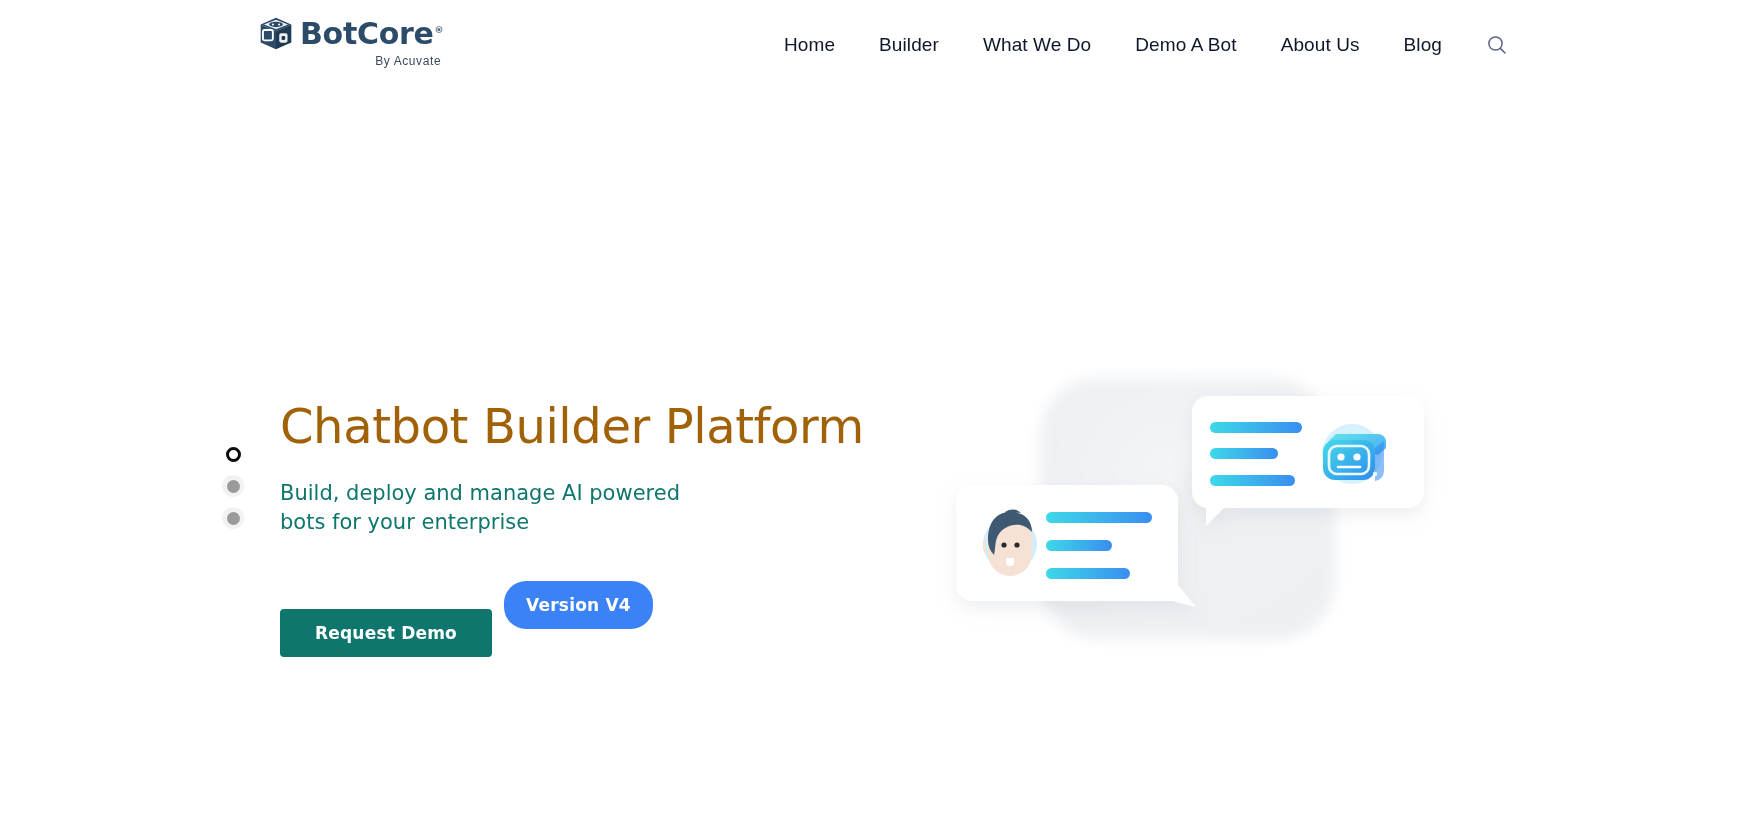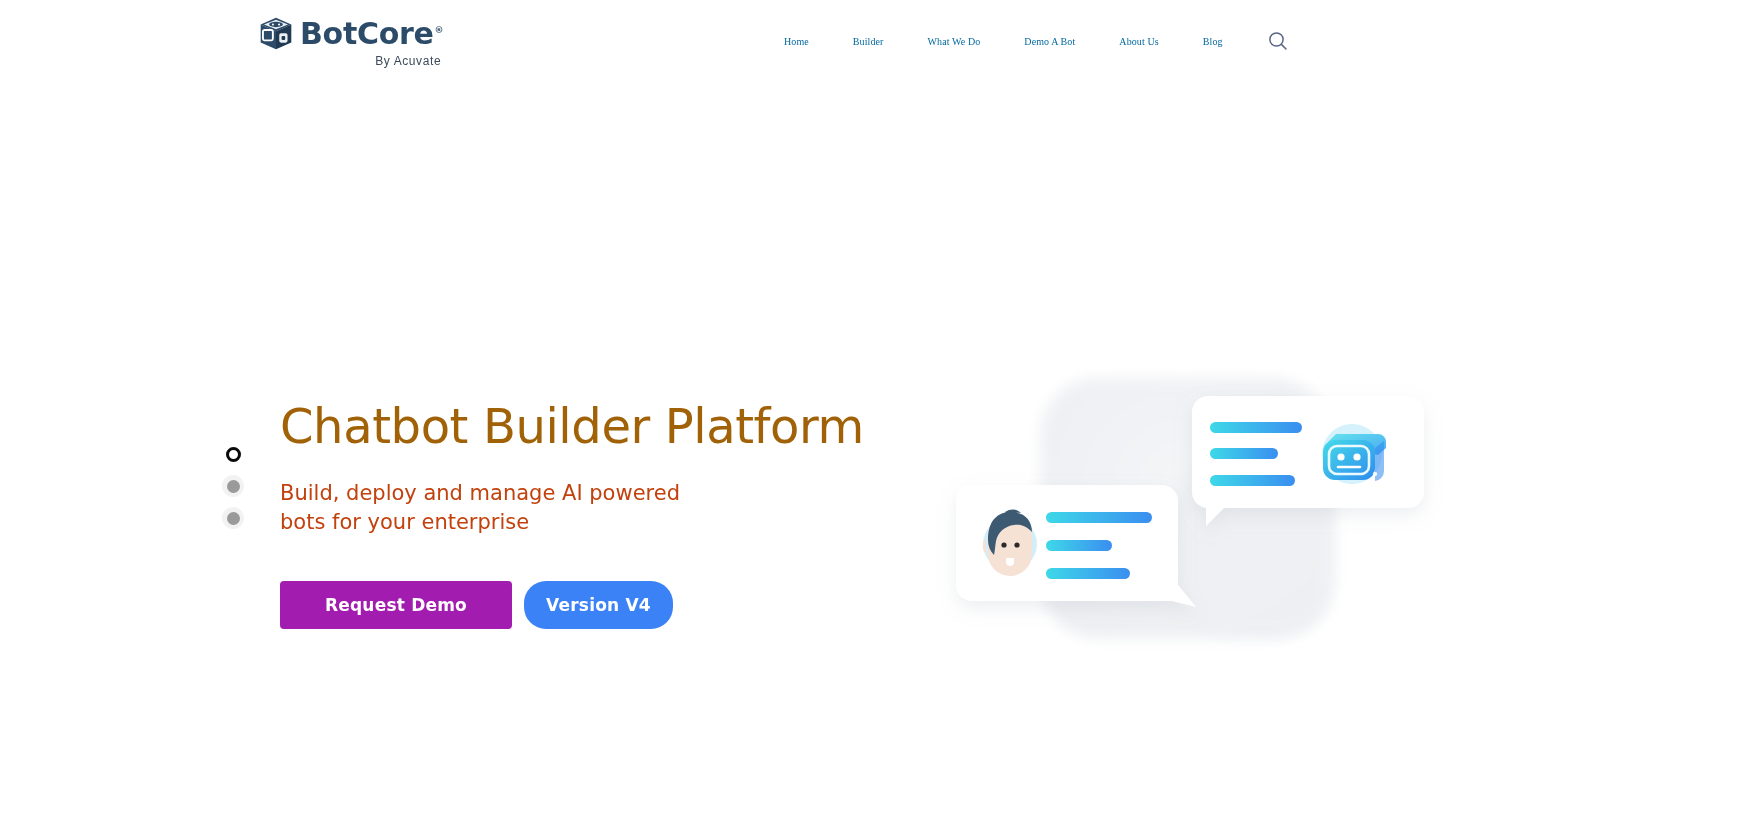--- a/index.html
+++ b/index.html
@@ -33,23 +33,23 @@
   .logo-tag {
     font-size:12px; color:#3b4a5a; letter-spacing:0.6px;
     margin-top:2px; margin-right:2px;
   }
 
   .nav {
     position:absolute; left:762px; top:28px;
     display:flex; align-items:center; gap:0px;
   }
   .nav-item {
-    font-size:10px; color:#0369a1; letter-spacing:0.1px;
+    font-size:19px; color:#0f172a; letter-spacing:0.1px;
     padding:6px 22px; cursor:pointer; white-space:nowrap;
-    font-family:Liberation Serif, serif;
+    font-family:Liberation Sans, sans-serif;
   }
   .search-btn {
     margin-left:20px; width:26px; height:26px; cursor:pointer;
     display:flex; align-items:center; justify-content:center;
   }
 
   
   .hero { position:absolute; top:0; left:0; width:1756px; height:820px; }
 
   .dots {
@@ -74,33 +74,33 @@
 
   .hero-copy { position:absolute; left:280px; top:400px; width:640px; }
   .hero-title {
     font-size:48px; color:#a16207; font-weight:400;
     letter-spacing:-0.4px; line-height:1.1;
     font-family:"DejaVu Sans", sans-serif;
     white-space:nowrap;
   }
   .hero-sub {
     margin-top:26px;
-    font-size:21px; color:#c2410c; line-height:1.38;
+    font-size:21px; color:#0f766e; line-height:1.38;
     font-family:"DejaVu Sans", sans-serif;
     max-width:430px;
   }
   .hero-btns { margin-top:44px; display:flex; gap:12px; }
   .btn {
     border:none; cursor:pointer; color:#ffffff;
     font-size:17px; font-weight:bold; letter-spacing:0.2px;
     border-radius:4px; height:48px;
     display:flex; align-items:center; justify-content:center;
     font-family:"DejaVu Sans", sans-serif;
   }
-  .btn-primary { background:#a21caf; width:232px; }
+  .btn-primary { background:#0f766e; width:212px;margin-top:28px; }
   .btn-secondary { background:#3b82f6; width:149px;border-radius:22px; }
 
   
   .illus { position:absolute; left:920px; top:330px; width:540px; height:340px; }
   .illus svg { display:block; width:540px; height:340px; }
 </style>
 </head>
 <body>
 
 <div class="header">

